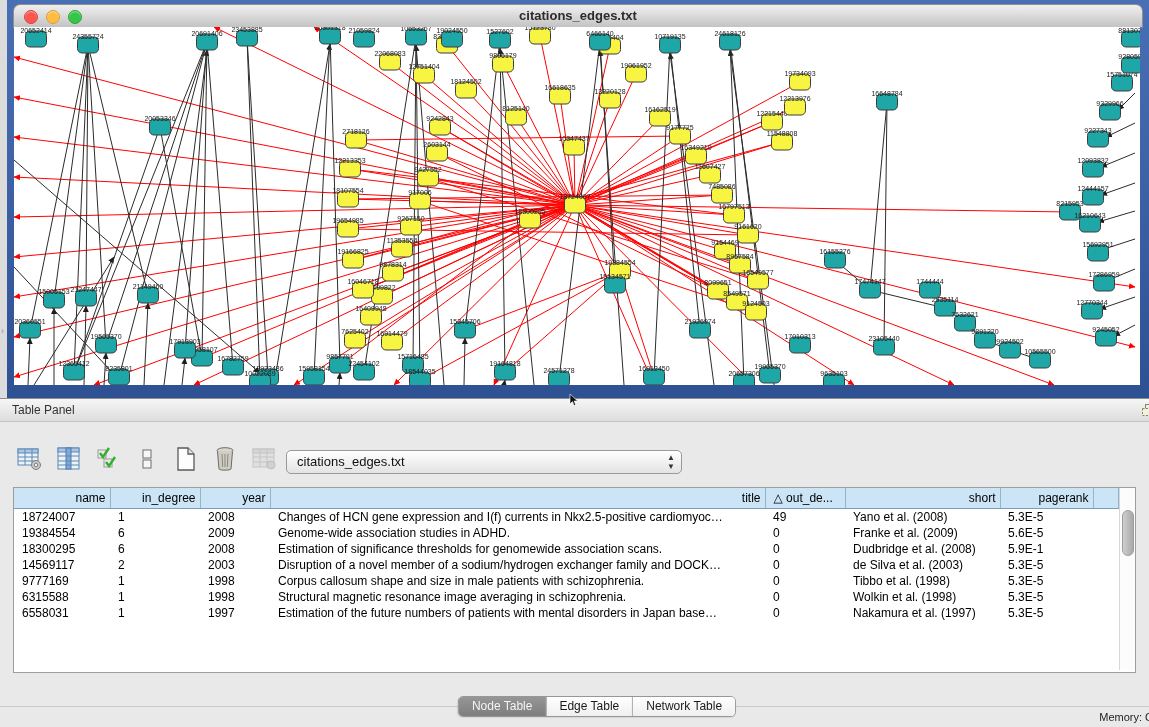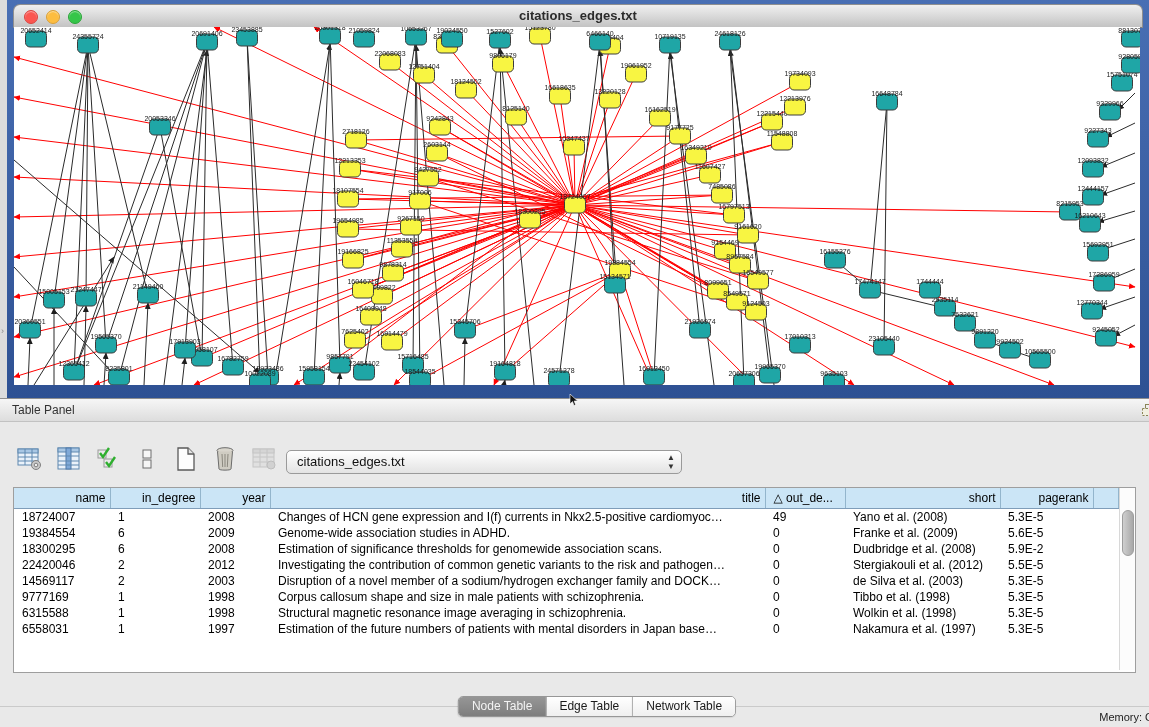--- a/index.html
+++ b/index.html
@@ -844,31 +844,21 @@
               <td>5.6E-5</td>
               <td></td>
             </tr>
             <tr>
               <td>18300295</td>
               <td>6</td>
               <td>2008</td>
               <td>Estimation of significance thresholds for genomewide association scans.</td>
               <td>0</td>
               <td>Dudbridge et al. (2008)</td>
-              <td>5.9E-2</td>
-              <td></td>
-            </tr>
-            <tr>
-              <td>22420046</td>
-              <td>2</td>
-              <td>2012</td>
-              <td>Investigating the contribution of common genetic variants to the risk and pathogen…</td>
-              <td>0</td>
-              <td>Stergiakouli et al. (2012)</td>
-              <td>5.5E-5</td>
+              <td>5.9E-1</td>
               <td></td>
             </tr>
             <tr>
               <td>14569117</td>
               <td>2</td>
               <td>2003</td>
               <td>Disruption of a novel member of a sodium/hydrogen exchanger family and DOCK…</td>
               <td>0</td>
               <td>de Silva et al. (2003)</td>
               <td>5.3E-5</td>

